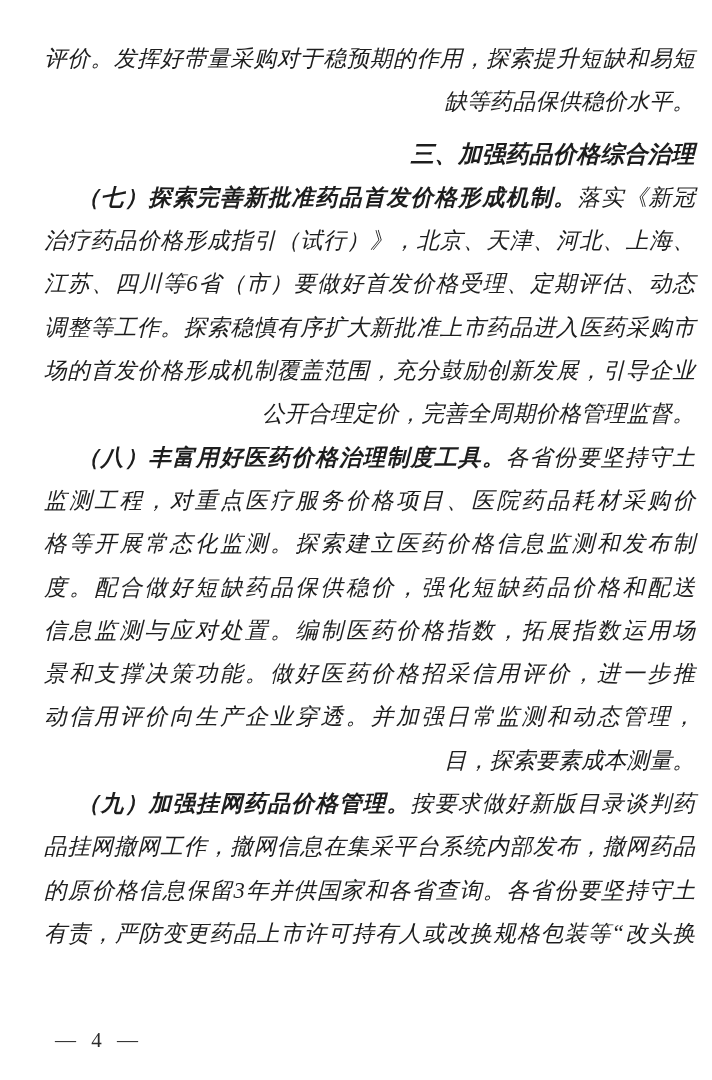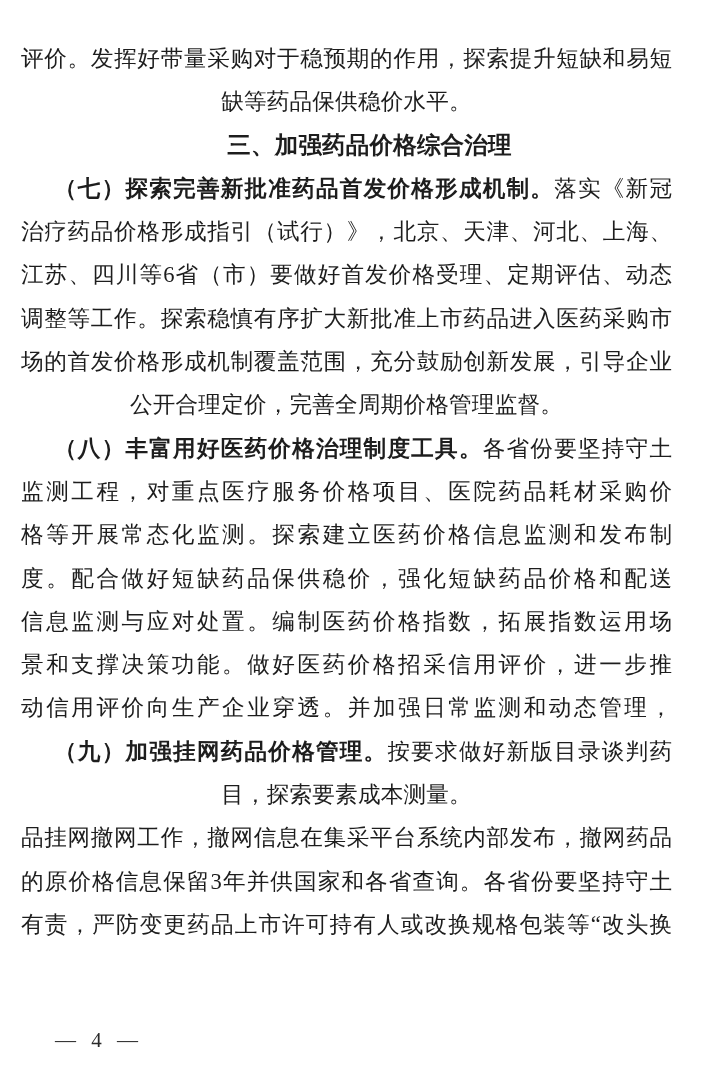--- a/index.html
+++ b/index.html
@@ -9,39 +9,40 @@
     width: 712px;
     height: 1080px;
     margin: 0 auto;
     background: #ffffff;
     color: #1d1d1d;
     font-family: "Liberation Serif", "DejaVu Serif", serif;
     overflow: hidden;
   }
   .doc {
     position: absolute;
-    left: 21px;
+    left: 44px;
     top: 37px;
     width: 651px;
+    font-style: italic;
   }
   .line {
     font-size: 22.6px;
     line-height: 43.3px;
     height: 43.3px;
     letter-spacing: 0.2px;
-    text-align: center;
+    text-align: right;
   }
   .line.justify {
     letter-spacing: 0;
     text-align: justify;
     text-align-last: justify;
     text-justify: inter-character;
   }
   .line.indent { text-indent: 33px; }
-  .line.heading { text-indent: 46px; }
+  .line.heading { text-indent: 46px; margin-top: 9px; }
   .seg-em { font-weight: bold; }
   .heading .seg-heading {
     font-family: "Liberation Sans", "DejaVu Sans", sans-serif;
     font-weight: bold;
     font-size: 23.5px;
   }
   .footer {
     position: absolute;
     left: 55px;
     top: 1028px;
@@ -65,22 +66,22 @@
       <div class="line justify"><span class="seg-reg">调整等工作。探索稳慎有序扩大新批准上市药品进入医药采购市</span></div>
       <div class="line justify"><span class="seg-reg">场的首发价格形成机制覆盖范围，充分鼓励创新发展，引导企业</span></div>
       <div class="line"><span class="seg-reg">公开合理定价，完善全周期价格管理监督。</span></div>
       <div class="line justify indent"><span class="seg-em">（八）丰富用好医药价格治理制度工具。</span><span class="seg-reg">各省份要坚持守土</span></div>
       <div class="line justify"><span class="seg-reg">监测工程，对重点医疗服务价格项目、医院药品耗材采购价</span></div>
       <div class="line justify"><span class="seg-reg">格等开展常态化监测。探索建立医药价格信息监测和发布制</span></div>
       <div class="line justify"><span class="seg-reg">度。配合做好短缺药品保供稳价，强化短缺药品价格和配送</span></div>
       <div class="line justify"><span class="seg-reg">信息监测与应对处置。编制医药价格指数，拓展指数运用场</span></div>
       <div class="line justify"><span class="seg-reg">景和支撑决策功能。做好医药价格招采信用评价，进一步推</span></div>
       <div class="line justify"><span class="seg-reg">动信用评价向生产企业穿透。并加强日常监测和动态管理，</span></div>
+      <div class="line"><span class="seg-reg">目，探索要素成本测量。</span></div>
       <div class="line justify indent"><span class="seg-em">（九）加强挂网药品价格管理。</span><span class="seg-reg">按要求做好新版目录谈判药</span></div>
-      <div class="line"><span class="seg-reg">目，探索要素成本测量。</span></div>
       <div class="line justify"><span class="seg-reg">品挂网撤网工作，撤网信息在集采平台系统内部发布，撤网药品</span></div>
       <div class="line justify"><span class="seg-reg">的原价格信息保留3年并供国家和各省查询。各省份要坚持守土</span></div>
       <div class="line justify"><span class="seg-reg">有责，严防变更药品上市许可持有人或改换规格包装等“改头换</span></div>
     </div>
   <div class="footer">
     <span>— 4 —</span>
   </div>
 </div>
 
 </body></html>

